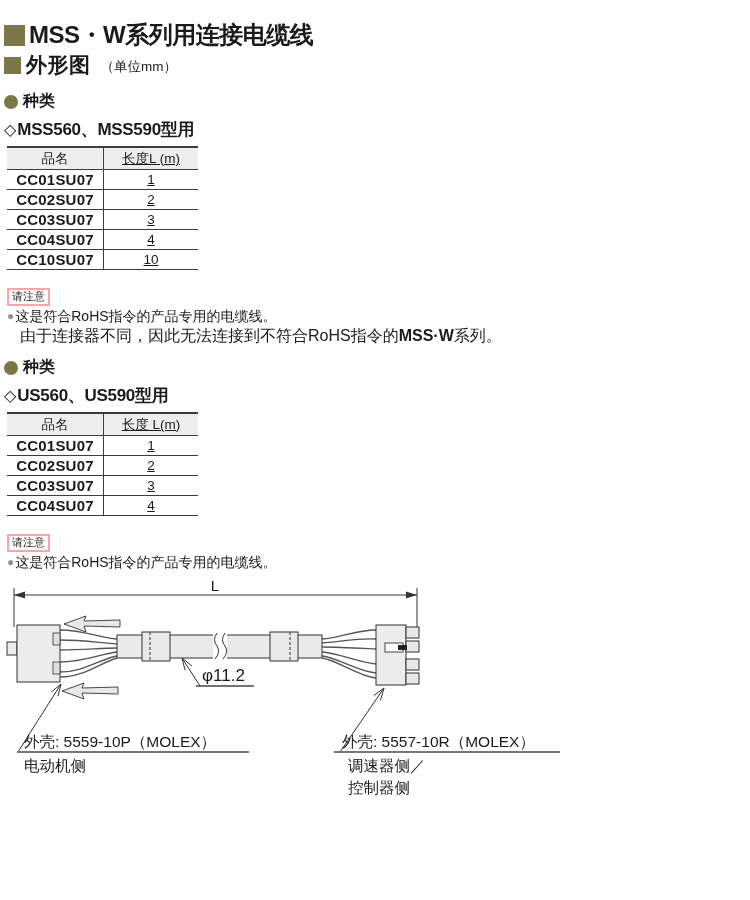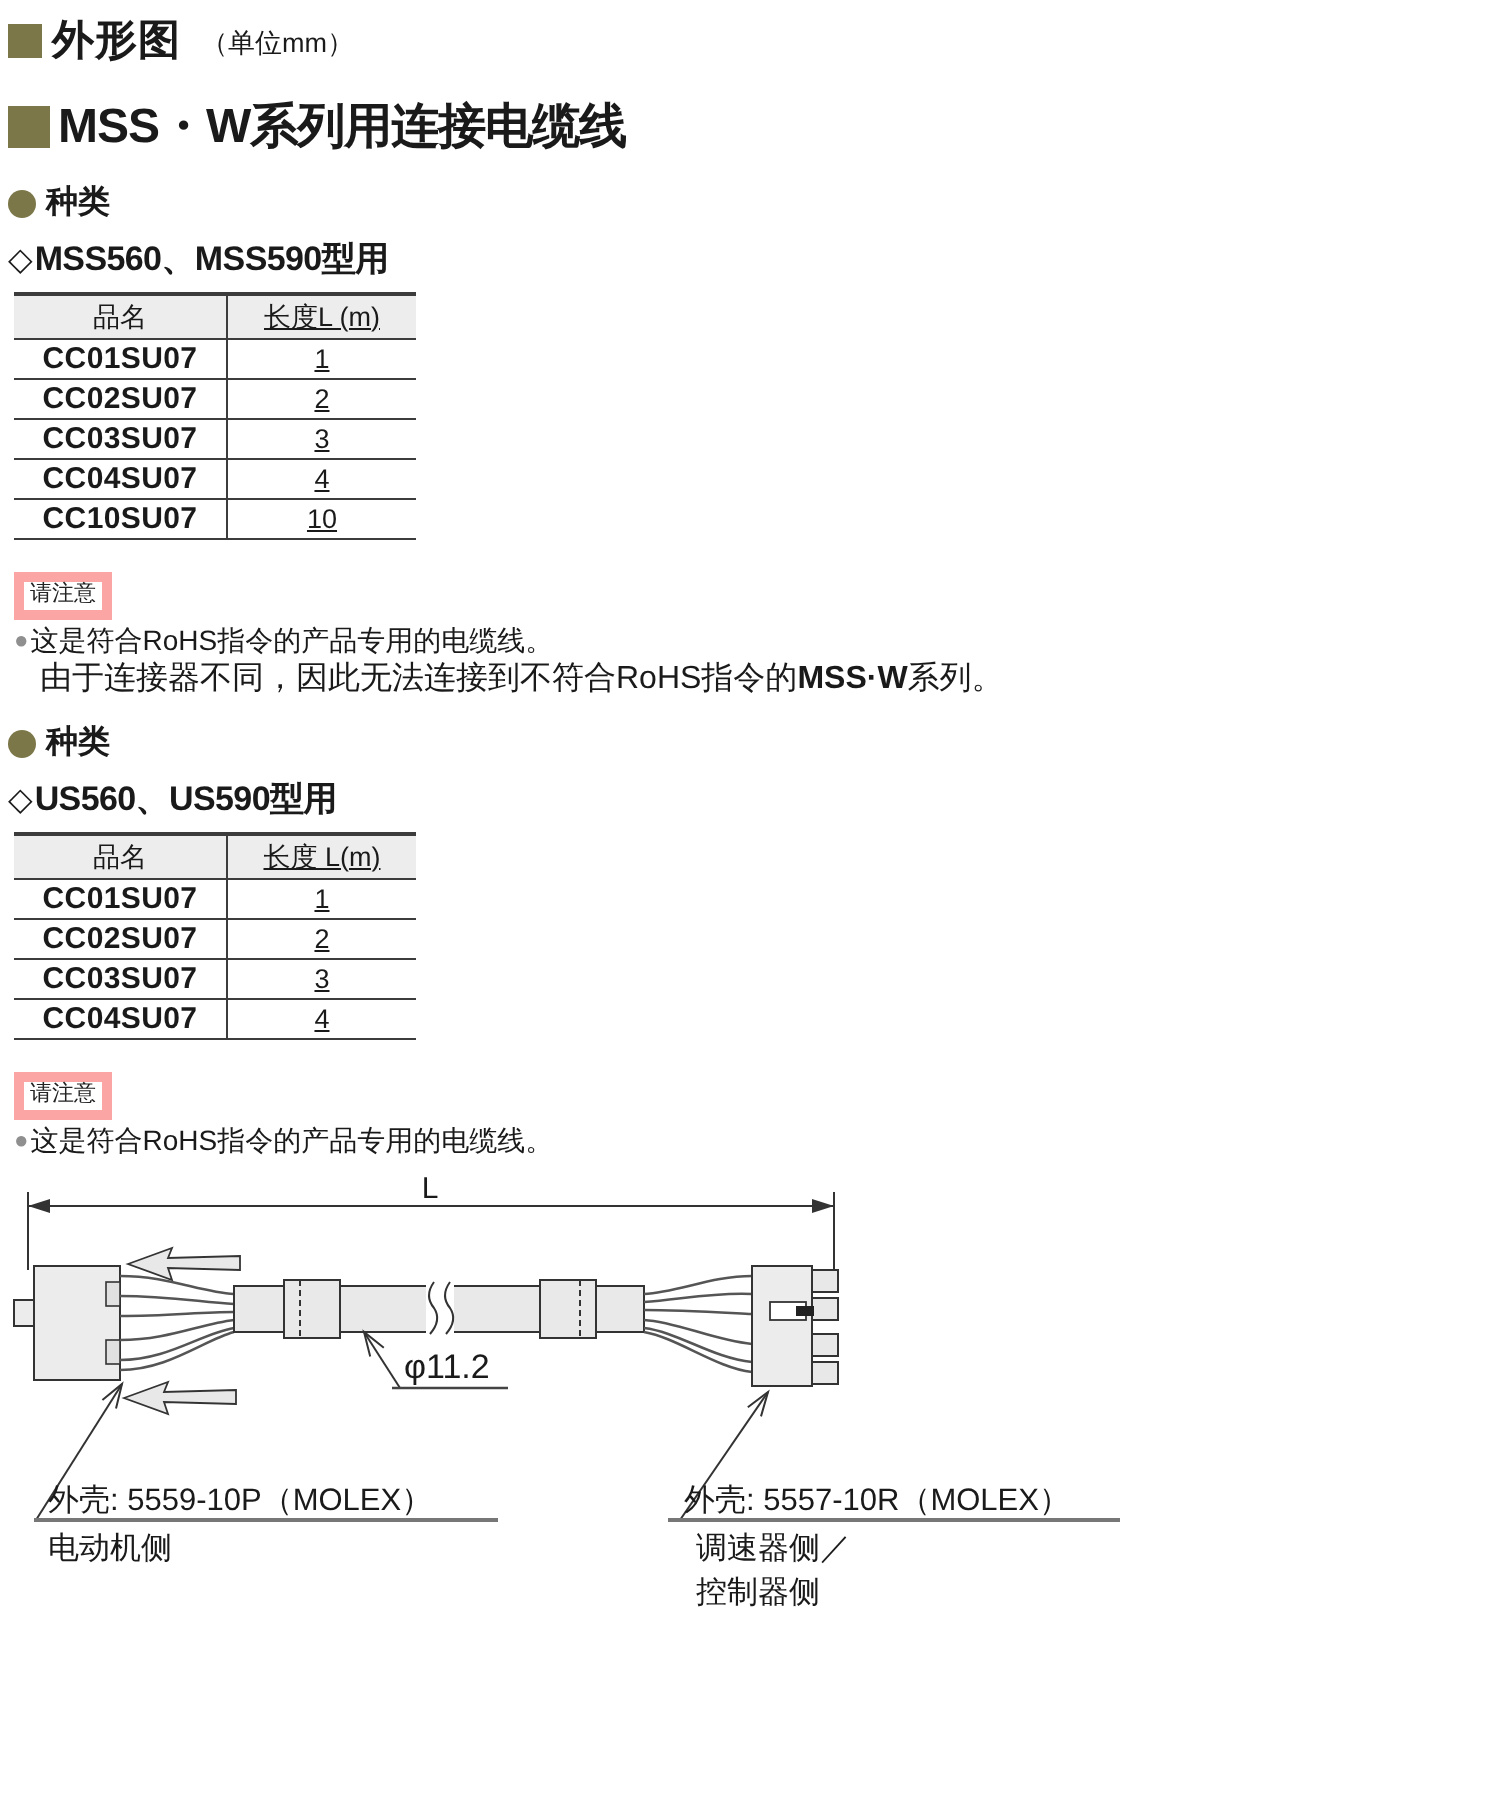--- a/index.html
+++ b/index.html
@@ -27,55 +27,55 @@
   .model-label{font-size:17px;font-weight:bold;letter-spacing:-0.3px;}
 
   
   .spec-table{border-collapse:collapse;margin:5px 0 0 3px;}
   .spec-table thead tr{border-top:2px solid #3c3c3c;}
   .spec-table th,.spec-table td{
     border-bottom:1px solid #3c3c3c;text-align:center;padding:0;height:19px;
   }
   .spec-table th{background:#ededed;font-weight:normal;font-size:13.5px;height:21px;}
   .spec-table th:first-child,.spec-table td:first-child{
-    width:106px;border-right:1px solid #3c3c3c;
+    width:96px;border-right:1px solid #3c3c3c;
   }
   .spec-table th:last-child,.spec-table td:last-child{width:94px;text-decoration:underline;}
   .spec-table td:first-child{font-weight:bold;font-size:15px;letter-spacing:0.2px;}
   .spec-table td:last-child{font-size:13.5px;}
 
   
   .note{margin:16px 0 0 3px;}
   .note-tag{
-    display:inline-block;border:5px solid #fca5a5;font-size:11px;
+    display:inline-block;border:2px solid #fca5a5;font-size:11px;
     padding:0px 3px 1px 3px;line-height:13px;color:#222;
   }
   .note-line{display:flex;align-items:flex-start;font-size:14px;line-height:19px;margin-top:1px;}
   .note-bullet{color:#8f8f8f;font-size:12px;line-height:19px;margin-right:1px;flex:0 0 auto;}
   .note-cont{padding-left:13px;font-size:16px;line-height:19px;}
   .b{font-weight:bold;}
 
   .gap-md{margin-top:24px;}
   .drawing-wrap{margin-top:8px;}
   svg text{font-family:"Liberation Sans","DejaVu Sans",sans-serif;fill:#1a1a1a;}
 </style>
 </head>
 <body>
 
 <div class="page">
 
+  <div class="h-row h2-row">
+    <span class="sq sq-lg"></span>
+    <span class="h2-text">MSS・W系列用连接电缆线</span>
+  </div>
+
   <div class="h-row">
     <span class="sq sq-sm"></span>
     <span class="title-main">外形图</span>
     <span class="title-unit">（单位mm）</span>
-  </div>
-
-  <div class="h-row h2-row">
-    <span class="sq sq-lg"></span>
-    <span class="h2-text">MSS・W系列用连接电缆线</span>
   </div>
 
   <div class="kind-row">
     <span class="dot"></span>
     <span class="kind-label">种类</span>
   </div>
 
   <div class="model-row">
     <span class="diamond">◇</span>
     <span class="model-label">MSS560、MSS590型用</span>

